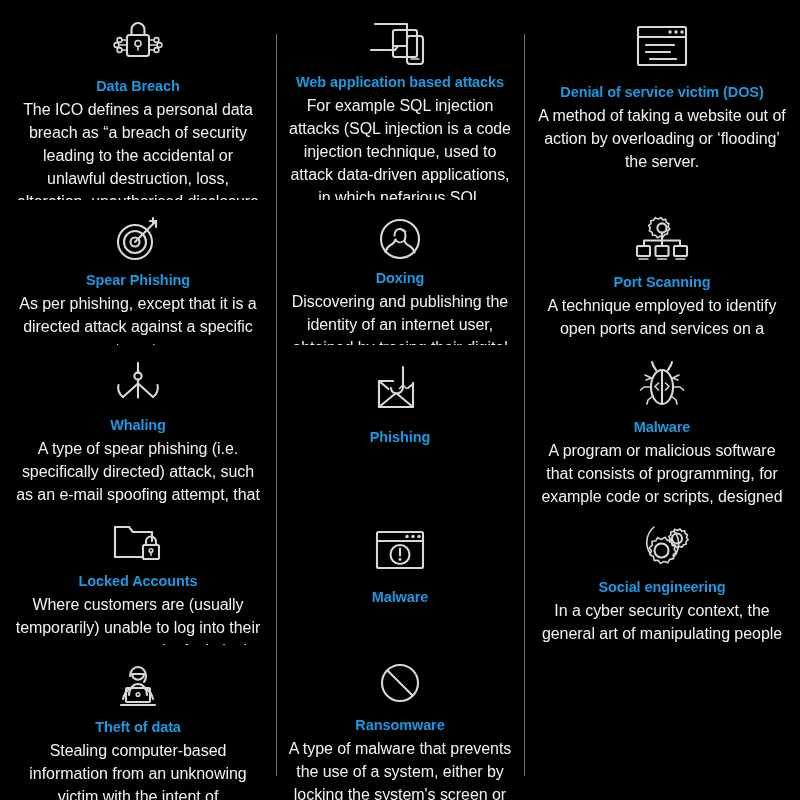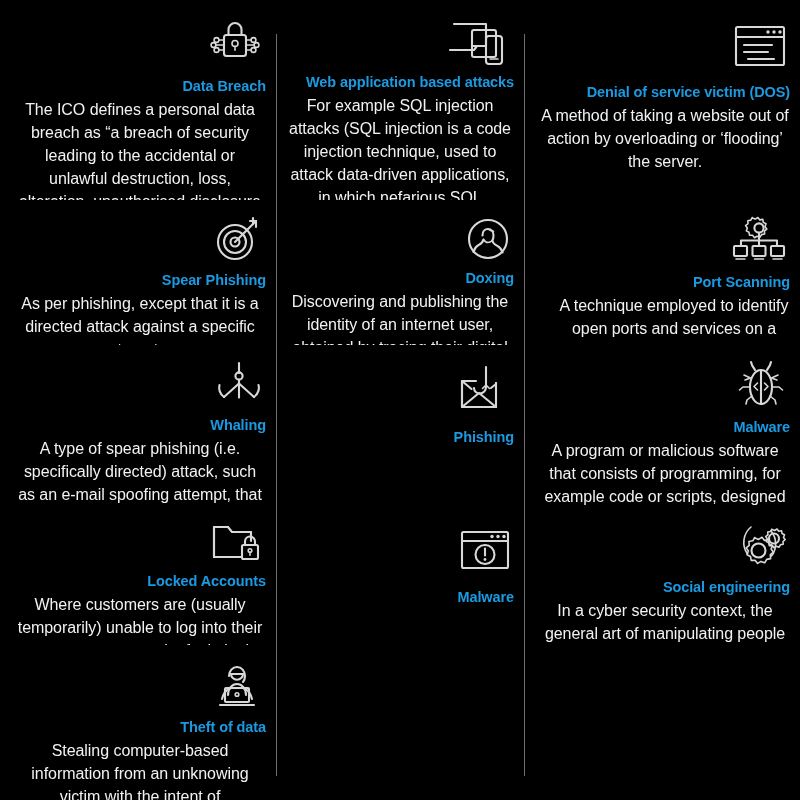--- a/index.html
+++ b/index.html
@@ -34,21 +34,21 @@
     position: absolute;
     inset: 0;
     display: grid;
     grid-template-columns: 276px 248px 276px;
     grid-template-rows: 200px 145px 160px 140px 155px;
   }
   .cell {
     position: relative;
     display: flex;
     flex-direction: column;
-    align-items: flex-end;
+    align-items: center;
     padding: 0 10px;
     box-sizing: border-box;
     overflow: hidden;
   }
   .cell.empty { }
   .icon-wrap {
     height: 64px;
     display: flex;
     align-items: center;
     justify-content: center;
@@ -314,17 +314,27 @@
           <path class="ico" d="M14 40c1.5-6 4-9 8-10.5M44 40c-1.5-6-4-9-8-10.5"></path>
           <rect class="ico" x="17" y="29" width="24" height="14" rx="1"></rect>
           <circle class="ico-thin" cx="29" cy="35.5" r="1.8"></circle>
           <path class="ico" d="M12 46h34"></path>
         </svg>
       </div>
       <div class="card-title">Theft of data</div>
       <div class="card-body">Stealing computer-based information from an unknowing victim with the intent of compromising privacy or obtaining confidential information.</div>
     </div>
 
+    <div class="cell col-mid">
+      <div class="icon-wrap">
+        <svg width="54" height="52" viewBox="0 0 54 52">
+          <circle class="ico" cx="27" cy="24" r="18"></circle>
+          <path class="ico" d="M14.5 11.5 39.5 36.5"></path>
+        </svg>
+      </div>
+      <div class="card-title">Ransomware</div>
+      <div class="card-body">A type of malware that prevents the use of a system, either by locking the system's screen or by locking the users' files unless a ransom is paid.</div>
+    </div>
 
     <div class="cell col-right empty"></div>
 
   </div>
 </div>
 
 </body></html>

